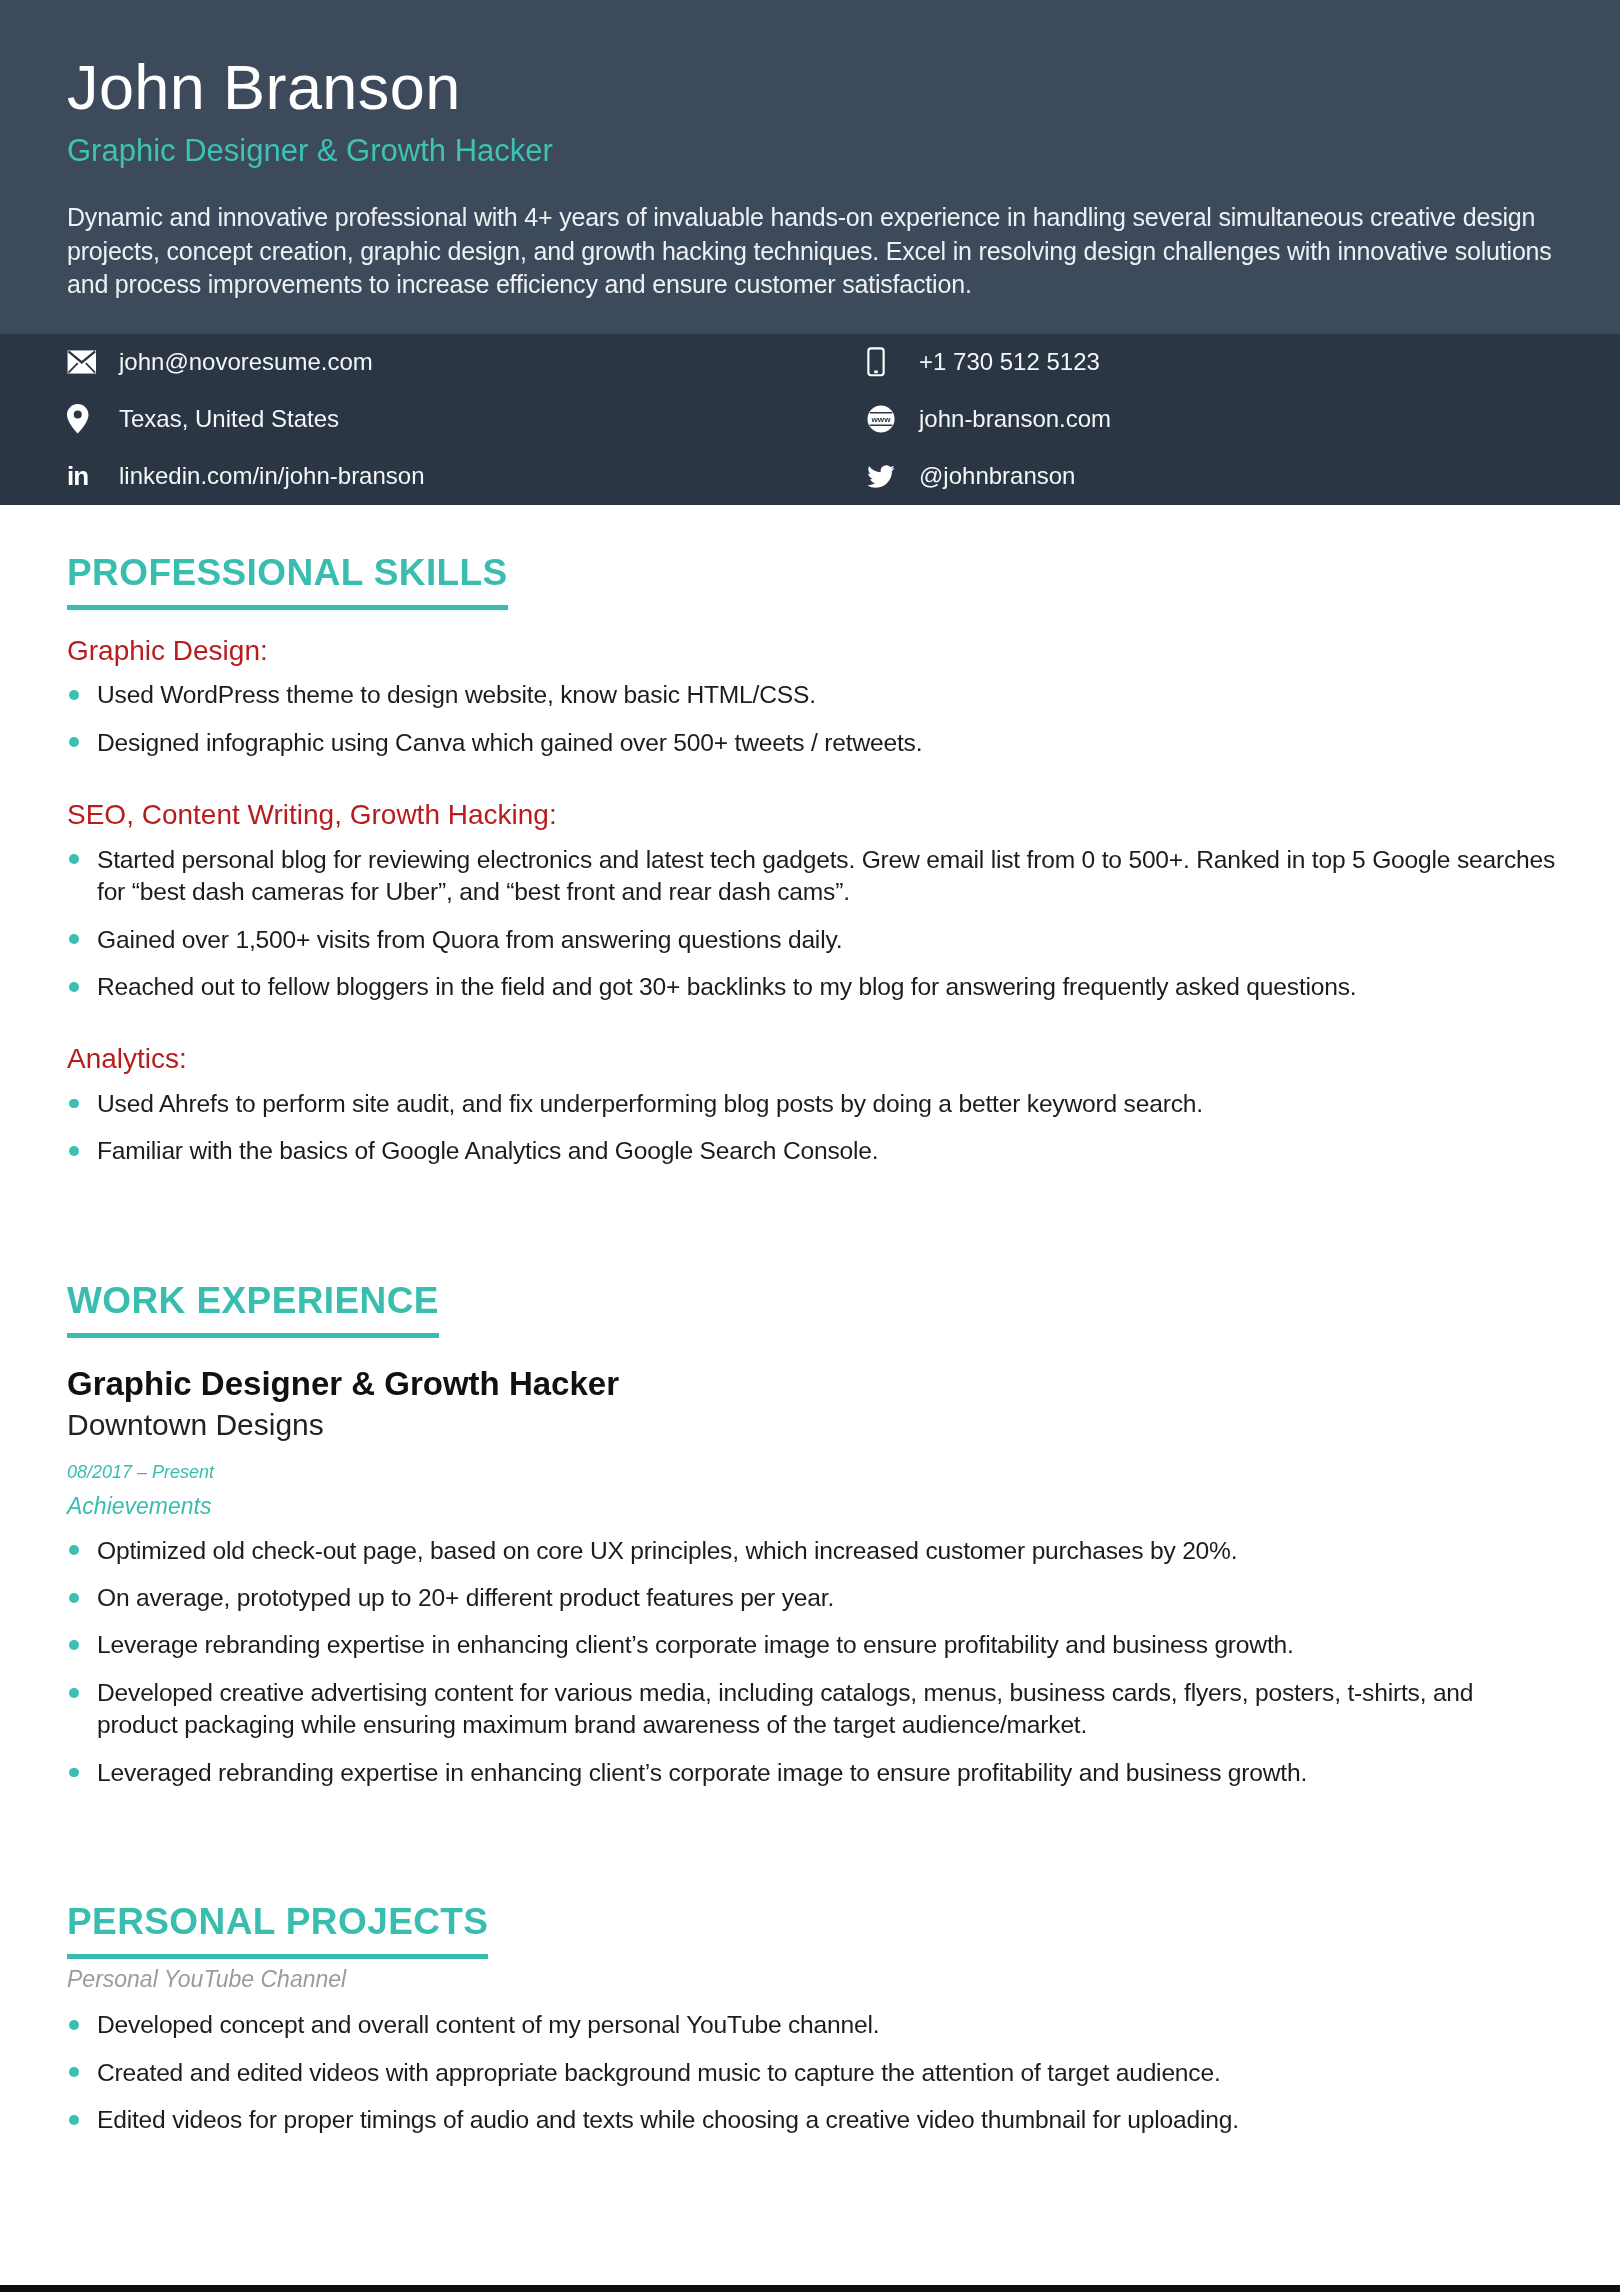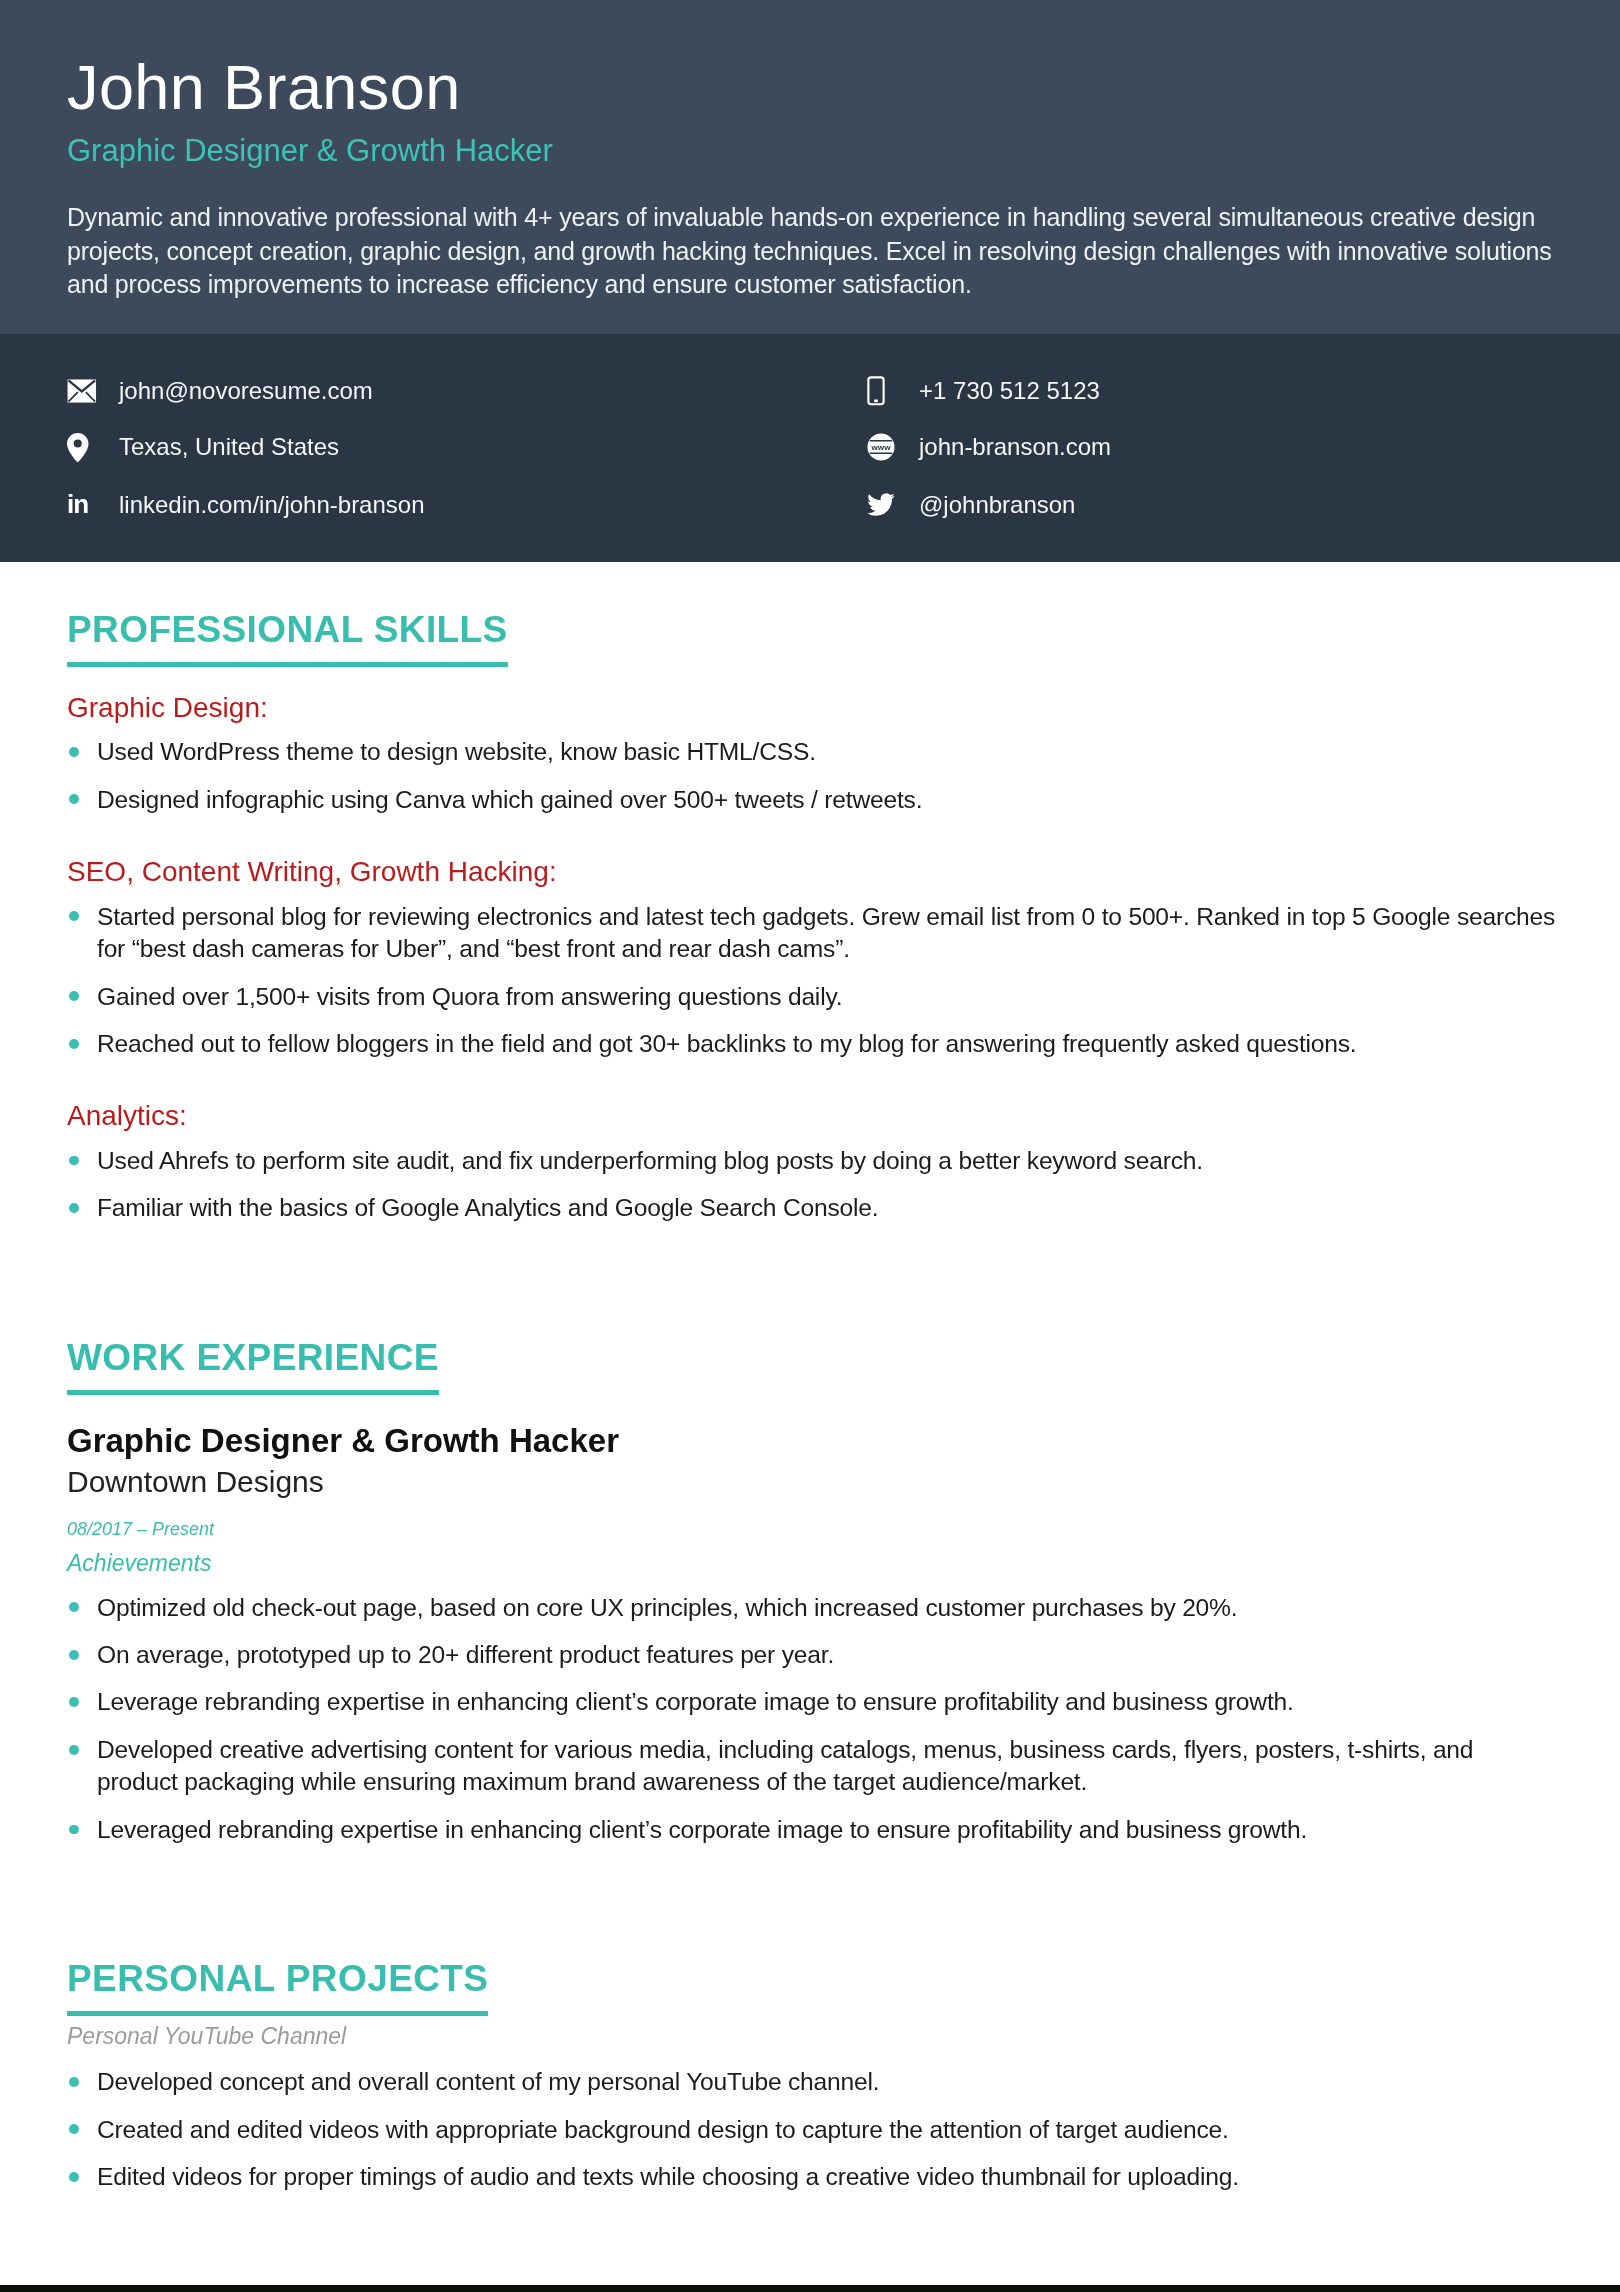--- a/index.html
+++ b/index.html
@@ -17,21 +17,21 @@
   }
   .name { font-size:63px; font-weight:400; color:#ffffff; letter-spacing:0.4px; line-height:1; }
   .headline { font-size:31px; font-weight:400; color:#3ec3b2; margin-top:14.3px; }
   .summary {
     margin-top:32px; font-size:25px; line-height:1.33; color:#eef1f4;
     max-width:1494px; letter-spacing:-0.2px;
   }
 
   
   .contact {
-    background:#2b3645; height:228px; padding:0 63px 0 67px;
+    background:#2b3645; height:171px; padding:0 63px 0 67px;
     display:grid; grid-template-columns:800px 1fr;
     align-content:center; row-gap:27px;
   }
   .c-item { display:flex; align-items:center; color:#f4f6f8; font-size:24px; }
   .c-icon { width:36px; display:flex; justify-content:flex-start; align-items:center; margin-right:16px; flex:0 0 36px; }
   .in-glyph { font-weight:bold; font-size:26px; color:#fff; letter-spacing:-0.9px; }
 
   
   .content { padding:47px 63px 0 67px; color:#1d1d1d; }
   .sec-h {
@@ -179,21 +179,21 @@
         <li>Developed creative advertising content for various media, including catalogs, menus, business cards, flyers, posters, t-shirts, and product packaging while ensuring maximum brand awareness of the target audience/market.</li>
         <li>Leveraged rebranding expertise in enhancing client’s corporate image to ensure profitability and business growth.</li>
       </ul>
     </section>
 
     <section class="section section-gap">
       <h2 class="sec-h">PERSONAL PROJECTS</h2>
       <div class="project-sub">Personal YouTube Channel</div>
       <ul class="bullets">
         <li>Developed concept and overall content of my personal YouTube channel.</li>
-        <li>Created and edited videos with appropriate background design to capture the attention of target audience.</li>
+        <li>Created and edited videos with appropriate background music to capture the attention of target audience.</li>
         <li>Edited videos for proper timings of audio and texts while choosing a creative video thumbnail for uploading.</li>
       </ul>
     </section>
 
   </main>
 
   <div class="bottom-bar"></div>
 </div>
 
 

